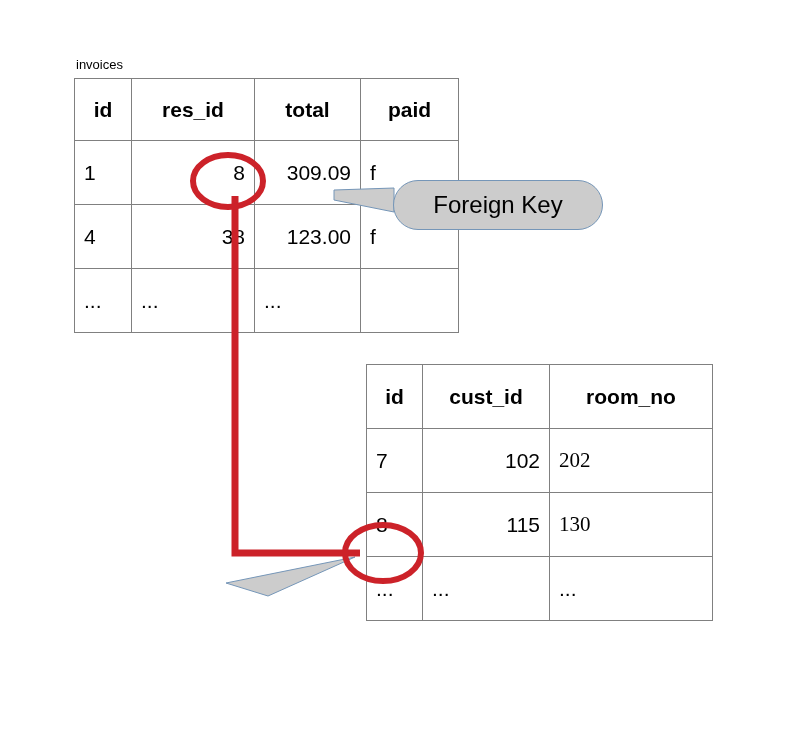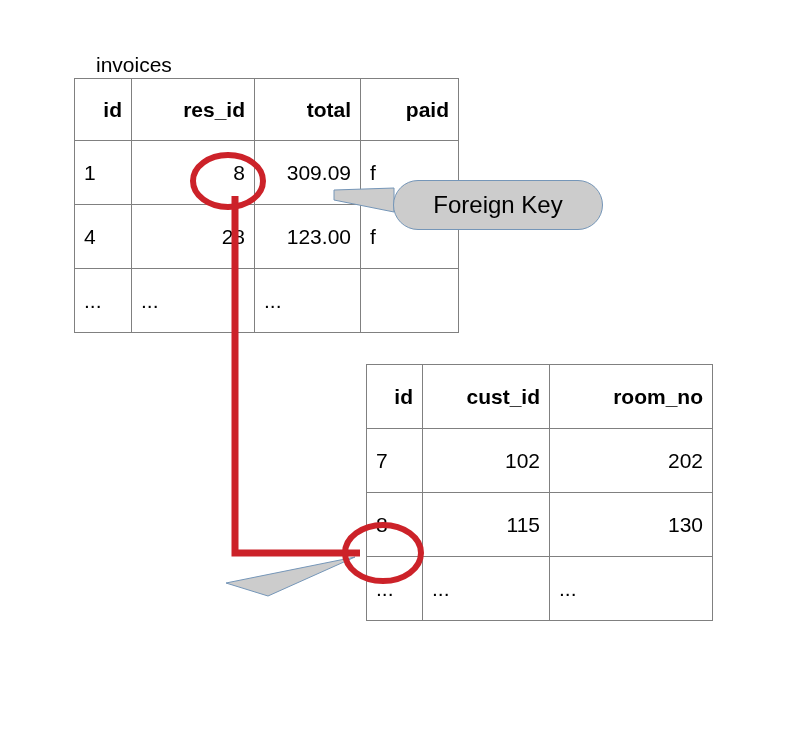--- a/index.html
+++ b/index.html
@@ -22,49 +22,48 @@
     top: 0;
     width: 794px;
     height: 756px;
   }
 
   
   .table-block {
     position: absolute;
   }
   .table-title {
-    font-size: 21px;
+    font-size: 13px;
     font-weight: 400;
     color: #000;
     line-height: 26px;
     white-space: nowrap;
     padding-left: 2px;
-    margin-left: 20px;
   }
   table.db {
     border-collapse: collapse;
     table-layout: fixed;
     background: #ffffff;
   }
   table.db td, table.db th {
     border: 1px solid #808080;
     font-size: 21px;
     color: #000;
     padding: 0 9px;
     font-weight: 400;
     box-sizing: border-box;
     background: transparent;
   }
   table.db th {
     font-weight: 700;
-    text-align: right;
+    text-align: center;
   }
   .al-left   { text-align: left; }
   .al-right  { text-align: right; }
-  .al-center { text-align: right; }
+  .al-center { text-align: left; font-family: Liberation Serif, serif; }
 
   
   #invoices-block { left: 74px; top: 52px; }
   #invoices-table { width: 384px; }
   #invoices-table col.c0 { width: 57px; }
   #invoices-table col.c1 { width: 123px; }
   #invoices-table col.c2 { width: 106px; }
   #invoices-table col.c3 { width: 98px; }
   #invoices-table th { height: 62px; }
   #invoices-table td { height: 64px; }
@@ -138,21 +137,21 @@
       </thead>
       <tbody>
         <tr>
           <td class="al-left">1</td>
           <td class="al-right">8</td>
           <td class="al-right">309.09</td>
           <td class="al-left">f</td>
         </tr>
         <tr>
           <td class="al-left">4</td>
-          <td class="al-right">28</td>
+          <td class="al-right">38</td>
           <td class="al-right">123.00</td>
           <td class="al-left">f</td>
         </tr>
         <tr>
           <td class="al-left">...</td>
           <td class="al-left">...</td>
           <td class="al-left">...</td>
           <td class="al-left"></td>
         </tr>
       </tbody>

